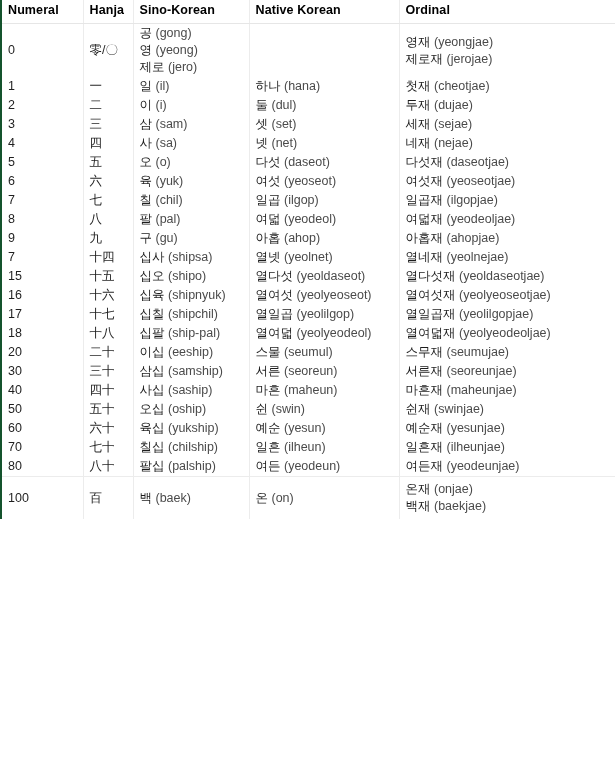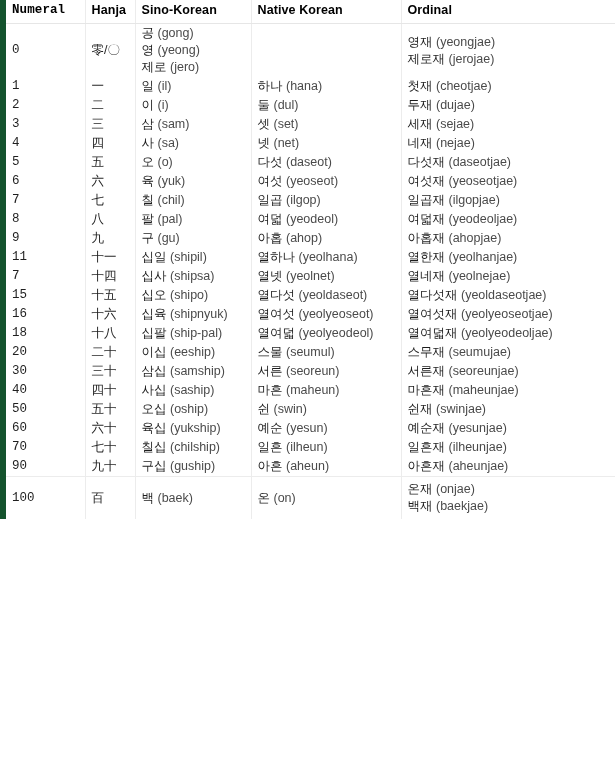--- a/index.html
+++ b/index.html
@@ -65,22 +65,21 @@
 
   
   thead th.sep,
   tbody td.sep {
     border-left: 1px solid #ececec;
   }
 
   
   thead th.edge,
   tbody td.edge {
-    border-left: 6px solid #14532d;
-    font-family: Liberation Mono, monospace;
+    border-left: 2px solid #14532d;
   }
 
   tr.row-tall td { line-height: 17px; }
 
   
   tr.row-last td {
     border-top: 1px solid #ececec;
     padding-top: 4px;
     padding-bottom: 4px;
   }
@@ -240,33 +239,20 @@
             <span class="cellline"><span class="kr">구 </span><span class="rom">(gu)</span></span>
           </td>
           <td class="sep pad-left">
             <span class="cellline"><span class="kr">아홉 </span><span class="rom">(ahop)</span></span>
           </td>
           <td class="sep pad-left">
             <span class="cellline"><span class="kr">아홉재 </span><span class="rom">(ahopjae)</span></span>
           </td>
         </tr>
         <tr>
-          <td class="edge pad-left">11</td>
-          <td class="sep pad-left">十一</td>
-          <td class="sep pad-left">
-            <span class="cellline"><span class="kr">십일 </span><span class="rom">(shipil)</span></span>
-          </td>
-          <td class="sep pad-left">
-            <span class="cellline"><span class="kr">열하나 </span><span class="rom">(yeolhana)</span></span>
-          </td>
-          <td class="sep pad-left">
-            <span class="cellline"><span class="kr">열한재 </span><span class="rom">(yeolhanjae)</span></span>
-          </td>
-        </tr>
-        <tr>
           <td class="edge pad-left">7</td>
           <td class="sep pad-left">十四</td>
           <td class="sep pad-left">
             <span class="cellline"><span class="kr">십사 </span><span class="rom">(shipsa)</span></span>
           </td>
           <td class="sep pad-left">
             <span class="cellline"><span class="kr">열넷 </span><span class="rom">(yeolnet)</span></span>
           </td>
           <td class="sep pad-left">
             <span class="cellline"><span class="kr">열네재 </span><span class="rom">(yeolnejae)</span></span>
@@ -292,20 +278,33 @@
             <span class="cellline"><span class="kr">십육 </span><span class="rom">(shipnyuk)</span></span>
           </td>
           <td class="sep pad-left">
             <span class="cellline"><span class="kr">열여섯 </span><span class="rom">(yeolyeoseot)</span></span>
           </td>
           <td class="sep pad-left">
             <span class="cellline"><span class="kr">열여섯재 </span><span class="rom">(yeolyeoseotjae)</span></span>
           </td>
         </tr>
         <tr>
+          <td class="edge pad-left">17</td>
+          <td class="sep pad-left">十七</td>
+          <td class="sep pad-left">
+            <span class="cellline"><span class="kr">십칠 </span><span class="rom">(shipchil)</span></span>
+          </td>
+          <td class="sep pad-left">
+            <span class="cellline"><span class="kr">열일곱 </span><span class="rom">(yeolilgop)</span></span>
+          </td>
+          <td class="sep pad-left">
+            <span class="cellline"><span class="kr">열일곱재 </span><span class="rom">(yeolilgopjae)</span></span>
+          </td>
+        </tr>
+        <tr>
           <td class="edge pad-left">18</td>
           <td class="sep pad-left">十八</td>
           <td class="sep pad-left">
             <span class="cellline"><span class="kr">십팔 </span><span class="rom">(ship-pal)</span></span>
           </td>
           <td class="sep pad-left">
             <span class="cellline"><span class="kr">열여덟 </span><span class="rom">(yeolyeodeol)</span></span>
           </td>
           <td class="sep pad-left">
             <span class="cellline"><span class="kr">열여덟재 </span><span class="rom">(yeolyeodeoljae)</span></span>
@@ -383,30 +382,30 @@
             <span class="cellline"><span class="kr">칠십 </span><span class="rom">(chilship)</span></span>
           </td>
           <td class="sep pad-left">
             <span class="cellline"><span class="kr">일흔 </span><span class="rom">(ilheun)</span></span>
           </td>
           <td class="sep pad-left">
             <span class="cellline"><span class="kr">일흔재 </span><span class="rom">(ilheunjae)</span></span>
           </td>
         </tr>
         <tr>
-          <td class="edge pad-left">90</td>
-          <td class="sep pad-left">九十</td>
-          <td class="sep pad-left">
-            <span class="cellline"><span class="kr">구십 </span><span class="rom">(guship)</span></span>
-          </td>
-          <td class="sep pad-left">
-            <span class="cellline"><span class="kr">아흔 </span><span class="rom">(aheun)</span></span>
-          </td>
-          <td class="sep pad-left">
-            <span class="cellline"><span class="kr">아흔재 </span><span class="rom">(aheunjae)</span></span>
+          <td class="edge pad-left">80</td>
+          <td class="sep pad-left">八十</td>
+          <td class="sep pad-left">
+            <span class="cellline"><span class="kr">팔십 </span><span class="rom">(palship)</span></span>
+          </td>
+          <td class="sep pad-left">
+            <span class="cellline"><span class="kr">여든 </span><span class="rom">(yeodeun)</span></span>
+          </td>
+          <td class="sep pad-left">
+            <span class="cellline"><span class="kr">여든재 </span><span class="rom">(yeodeunjae)</span></span>
           </td>
         </tr>
         <tr class="row-last">
           <td class="edge pad-left">100</td>
           <td class="sep pad-left">百</td>
           <td class="sep pad-left">
             <span class="cellline"><span class="kr">백 </span><span class="rom">(baek)</span></span>
           </td>
           <td class="sep pad-left">
             <span class="cellline"><span class="kr">온 </span><span class="rom">(on)</span></span>

